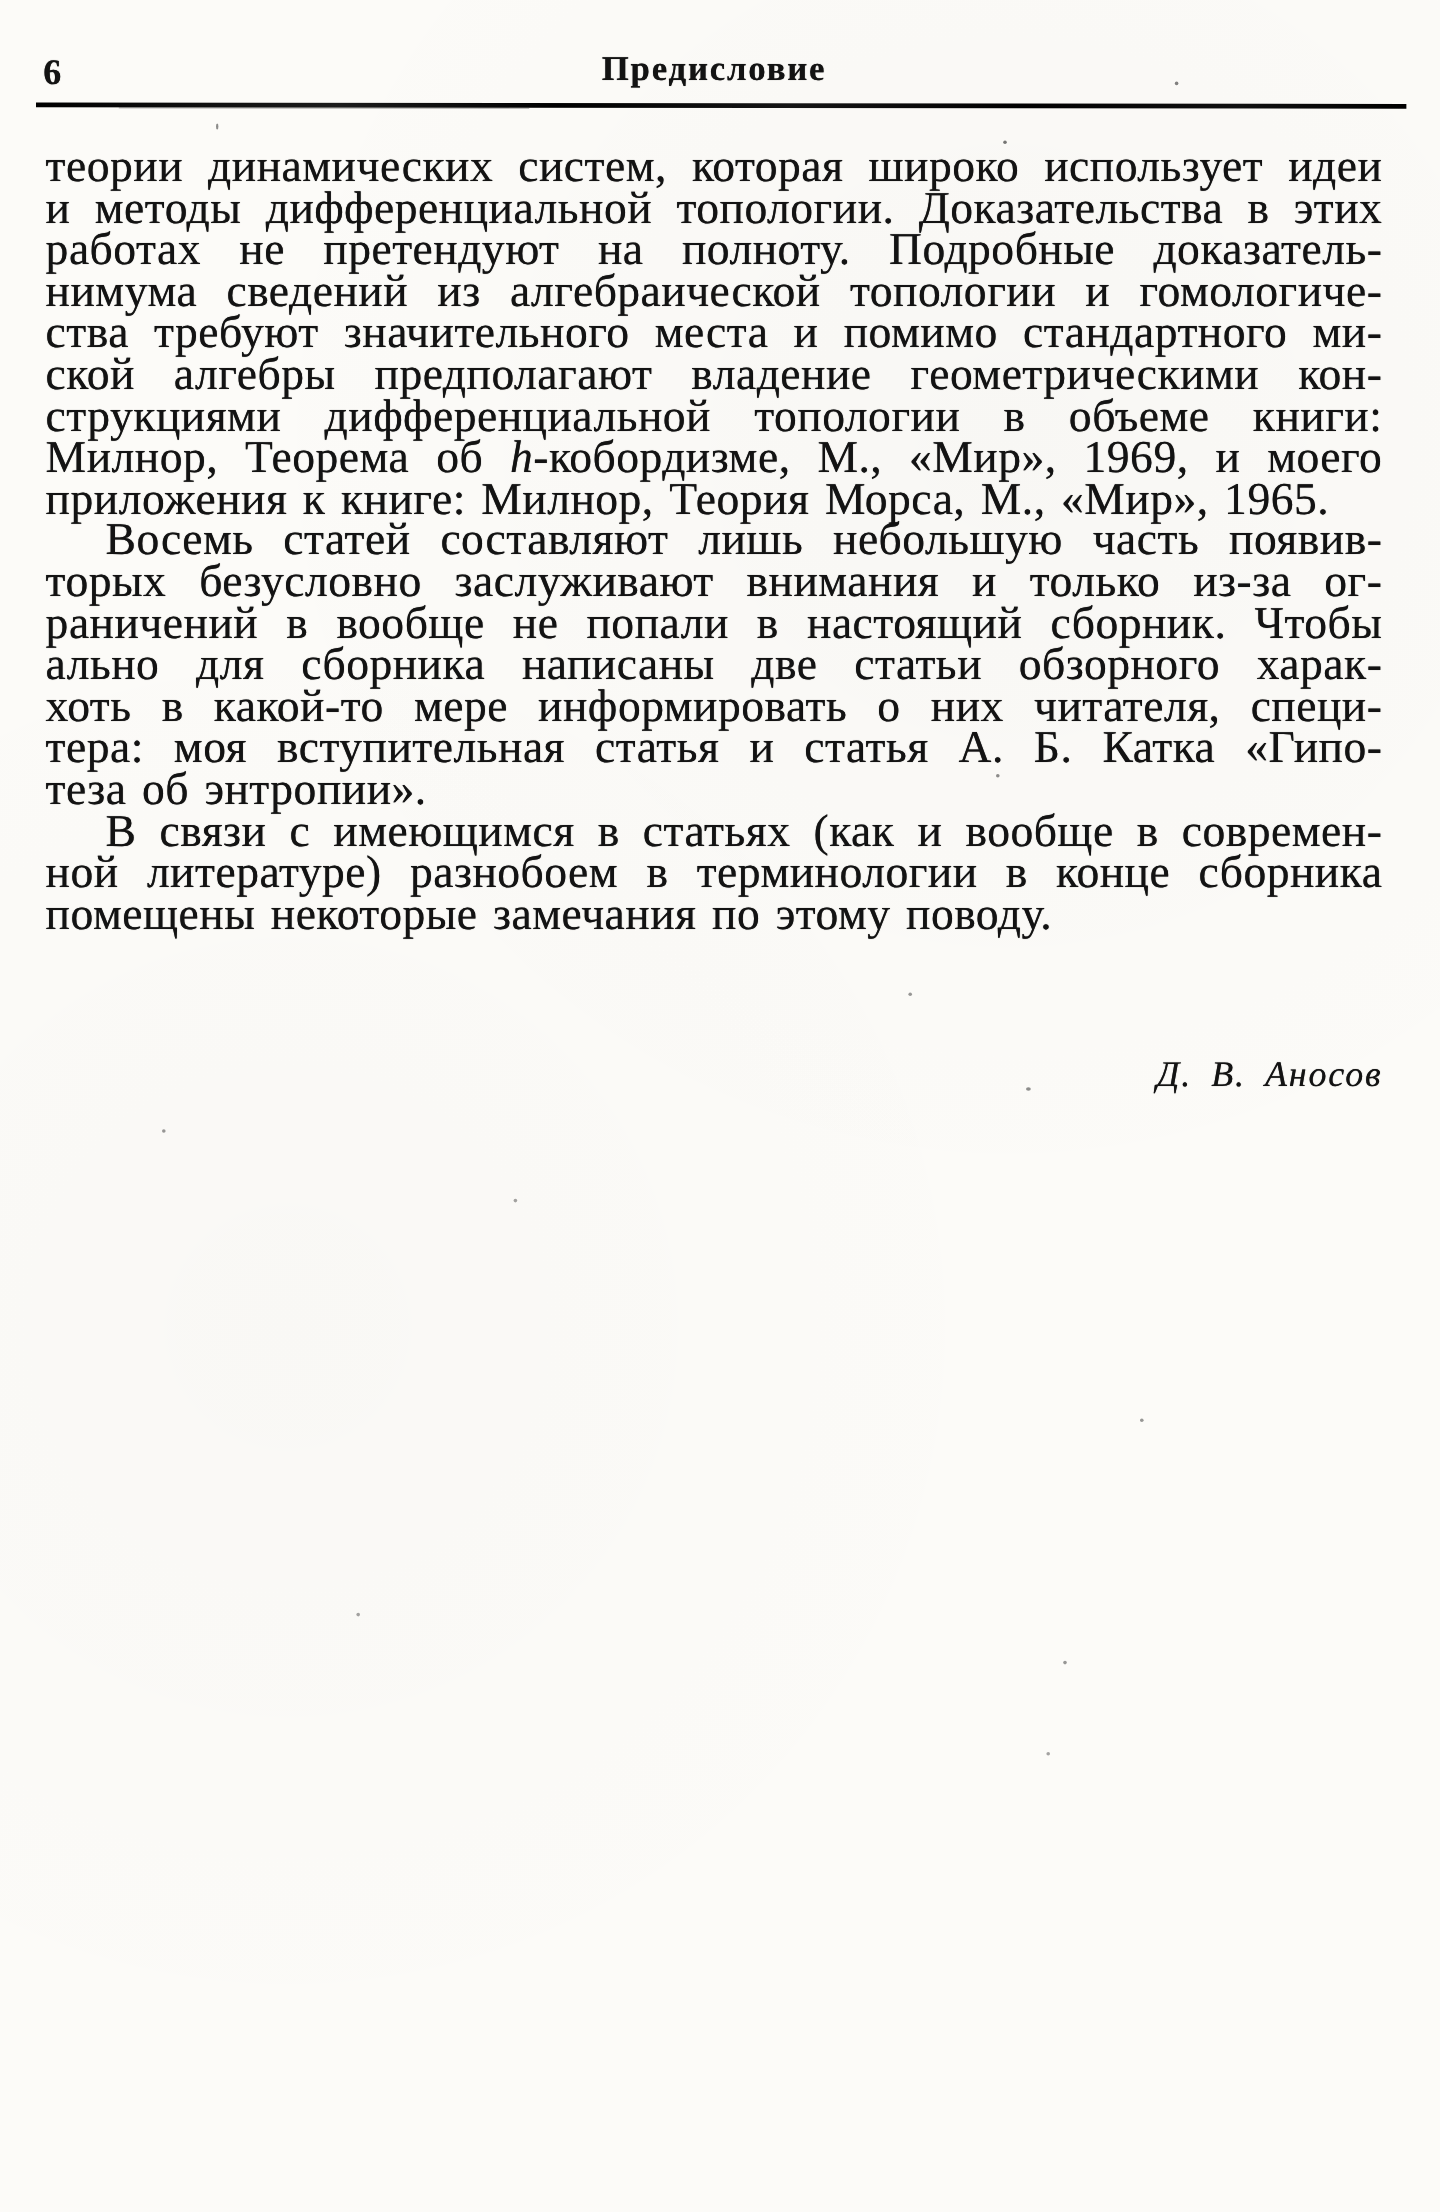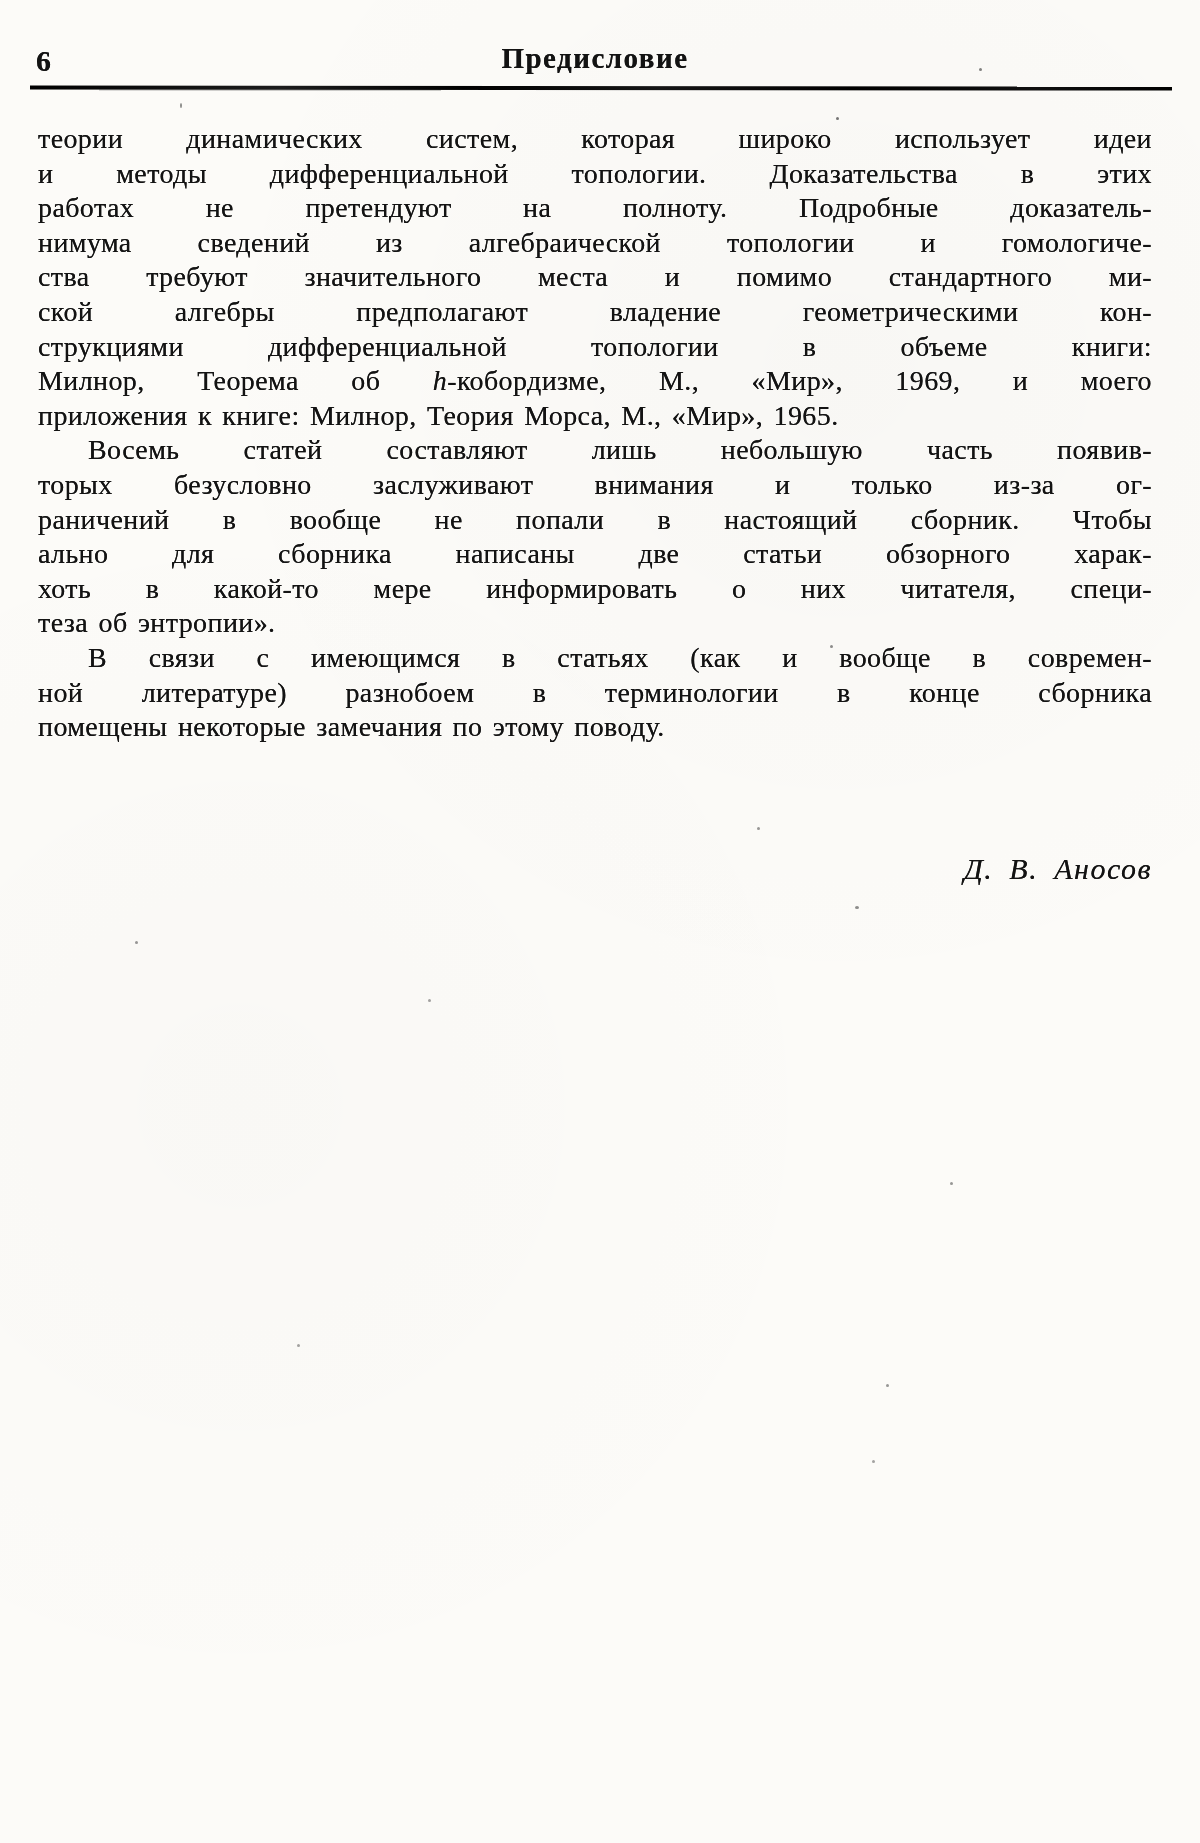--- a/index.html
+++ b/index.html
@@ -62,41 +62,41 @@
     top: 4px;
     width: 30%;
     height: 1px;
     background: rgba(0,0,0,0.25);
   }
   main {
     position: absolute;
     top: 122px;
     left: 38px;
     width: 1114px;
-    font-size: 28px;
+    font-size: 38px;
     line-height: 34.6px;
     letter-spacing: 0.4px;
     word-spacing: 3px;
     text-shadow: 0 0 0.6px rgba(10,10,10,0.85);
   }
   .para { margin: 0; }
   .ln {
     display: block;
     text-align: justify;
   }
   .ln.j {
     text-align-last: justify;
   }
   .para.indent .ln:first-child {
     text-indent: 50px;
   }
   .it { font-style: italic; }
   .signature {
     position: absolute;
-    top: 852px;
+    top: 879px;
     left: 38px;
     width: 1114px;
     text-align: right;
     font-style: italic;
     font-size: 30px;
     letter-spacing: 1.5px;
     word-spacing: 7px;
     text-shadow: 0 0 0.6px rgba(10,10,10,0.85);
   }
   .speck {
@@ -130,20 +130,21 @@
       <span class="ln j"><span>Милнор, Теорема об </span><span class="it">h</span><span>-кобордизме, М., «Мир», 1969, и моего</span></span>
       <span class="ln">приложения к книге: Милнор, Теория Морса, М., «Мир», 1965.</span>
     </p>
 
     <p class="para indent">
       <span class="ln j">Восемь статей составляют лишь небольшую часть появив-</span>
       <span class="ln j">торых безусловно заслуживают внимания и только из-за ог-</span>
       <span class="ln j">раничений в вообще не попали в настоящий сборник. Чтобы</span>
       <span class="ln j">ально для сборника написаны две статьи обзорного харак-</span>
       <span class="ln j">хоть в какой-то мере информировать о них читателя, специ-</span>
+      <span class="ln j">тера: моя вступительная статья и статья А. Б. Катка «Гипо-</span>
       <span class="ln">теза об энтропии».</span>
     </p>
 
     <p class="para indent">
       <span class="ln j">В связи с имеющимся в статьях (как и вообще в современ-</span>
       <span class="ln j">ной литературе) разнобоем в терминологии в конце сборника</span>
       <span class="ln">помещены некоторые замечания по этому поводу.</span>
     </p>
 
   </main>

